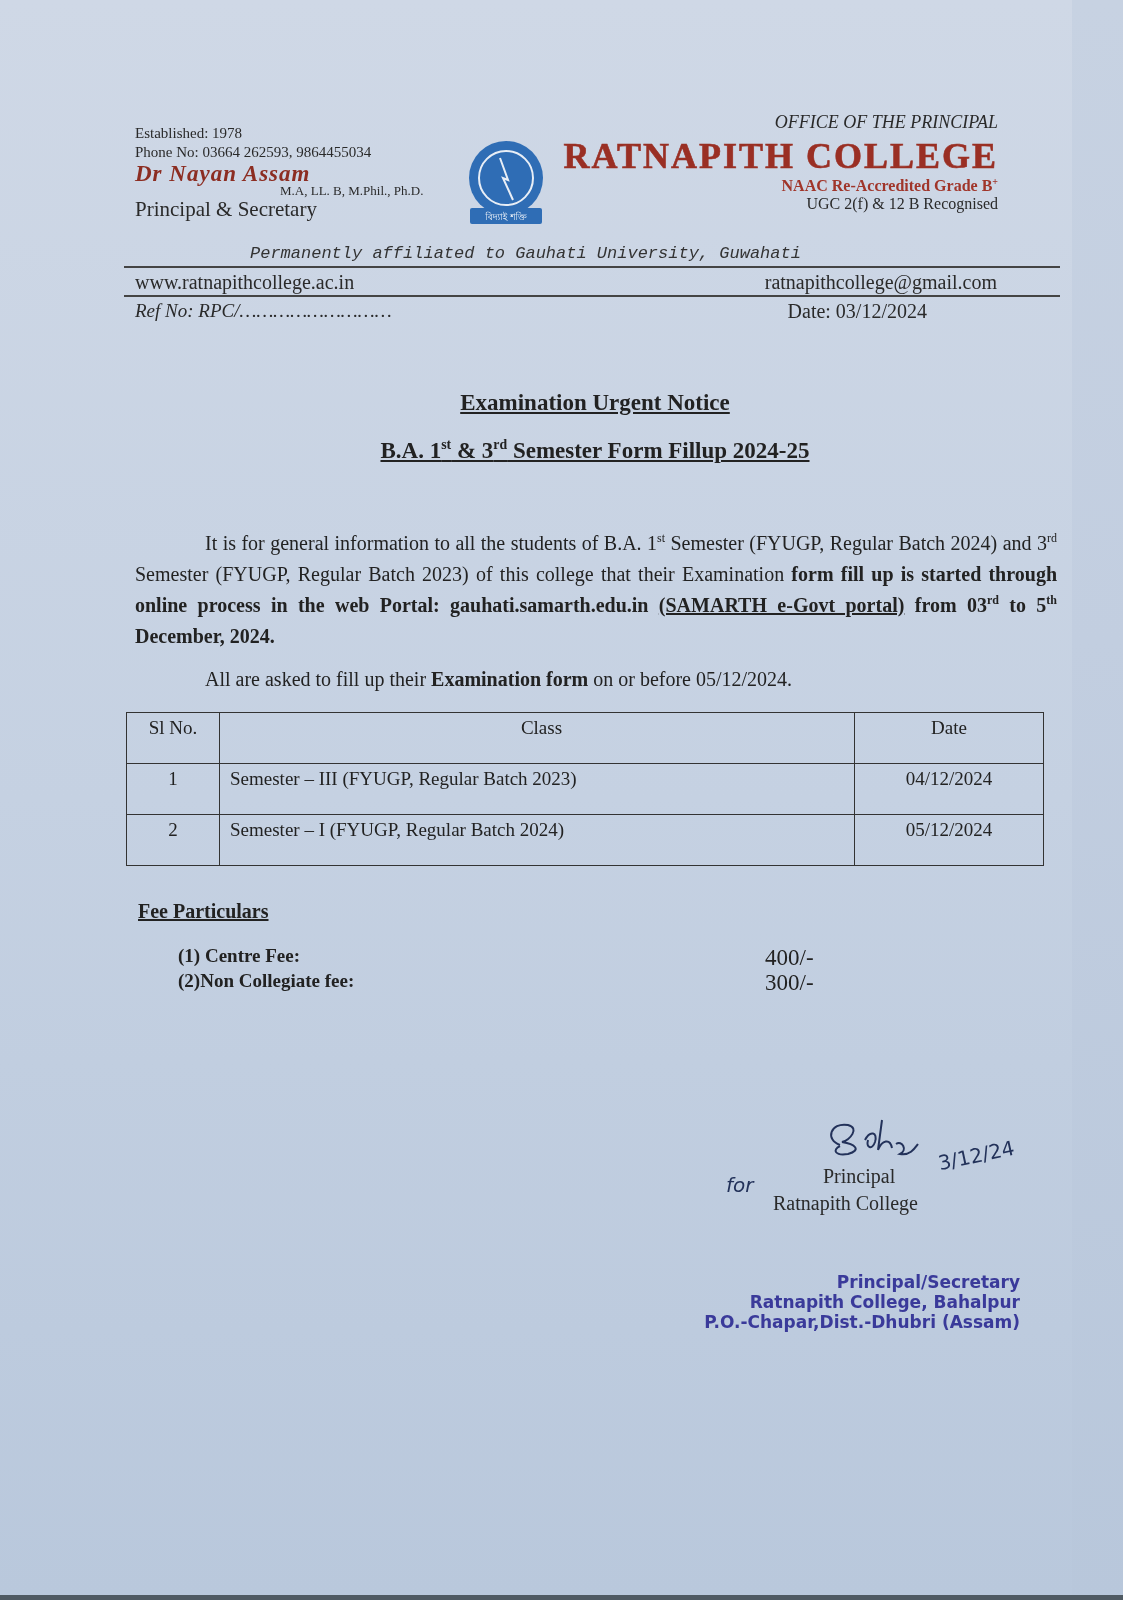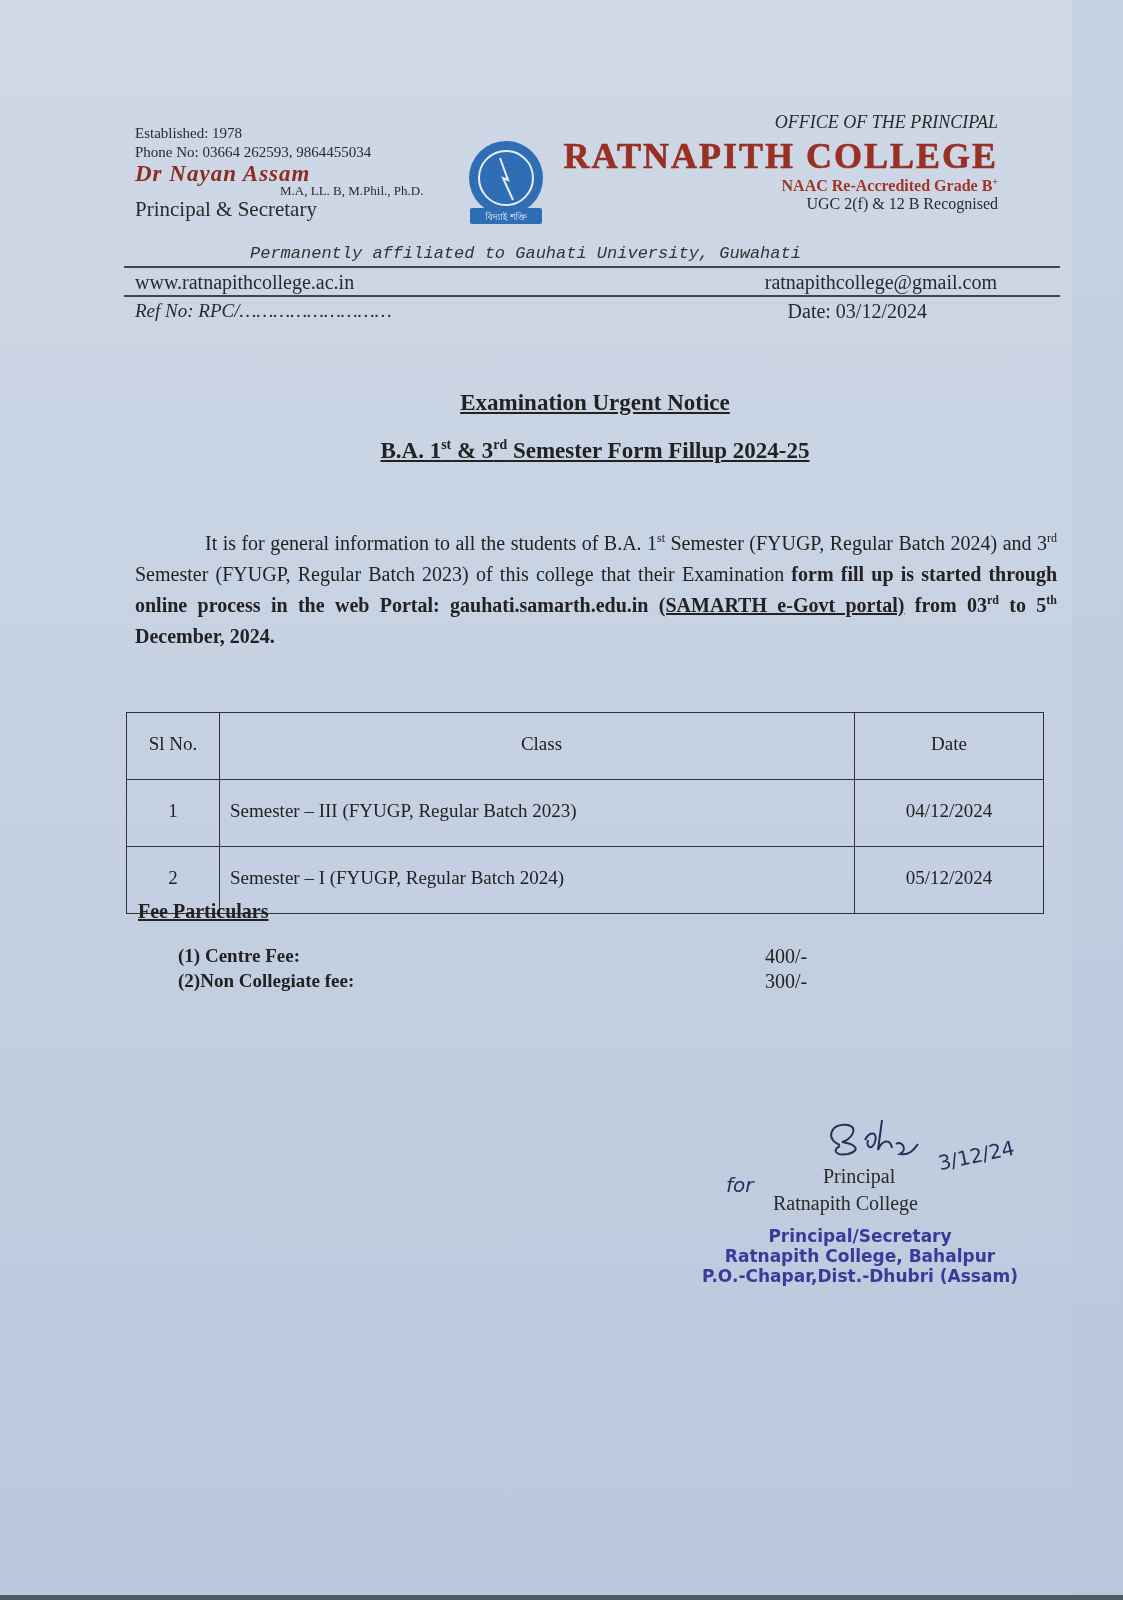--- a/index.html
+++ b/index.html
@@ -40,36 +40,36 @@
 
   .title1 { position: absolute; left: 0; width: 1190px; top: 390px; text-align: center; font-weight: bold; font-size: 23px; text-decoration: underline; }
   .title2 { position: absolute; left: 0; width: 1190px; top: 438px; text-align: center; font-weight: bold; font-size: 23px; text-decoration: underline; }
   sup { font-size: 60%; line-height: 0; }
 
   .para { position: absolute; left: 135px; width: 922px; top: 528px; font-size: 20px; line-height: 31px; text-align: justify; text-indent: 70px; color: #222; }
   .para b { font-weight: bold; }
   .para2 { position: absolute; left: 205px; top: 668px; font-size: 20px; color: #222; }
 
   table.t { position: absolute; left: 126px; top: 712px; width: 918px; border-collapse: collapse; font-size: 19px; color: #222; }
-  table.t td, table.t th { border: 1.5px solid #333; height: 45px; vertical-align: top; padding-top: 20px; font-weight: normal; }
+  table.t td, table.t th { border: 1.5px solid #333; height: 45px; vertical-align: top; padding-top: 4px; font-weight: normal; }
   table.t .c1 { width: 90px; text-align: center; }
   table.t .c2 { text-align: left; padding-left: 10px; }
   table.t .c3 { width: 186px; text-align: center; }
   table.t th.c2 { text-align: center; }
 
   .fee-h { position: absolute; left: 138px; top: 900px; font-size: 20px; font-weight: bold; text-decoration: underline; }
   .fee-row { position: absolute; left: 178px; font-size: 19px; font-weight: bold; }
-  .fee-val { position: absolute; left: 765px; font-size: 20px; }
+  .fee-val { position: absolute; left: 765px; font-size: 23px; }
   .nb { position: absolute; left: 138px; top: 1034px; font-size: 19px; font-weight: bold; }
 
   .sig { position: absolute; left: 820px; top: 1110px; }
   .principal { position: absolute; left: 823px; top: 1165px; font-size: 20px; color: #2a2a2a; }
   .rc { position: absolute; left: 773px; top: 1192px; font-size: 20px; color: #2a2a2a; }
   .for { position: absolute; left: 726px; top: 1173px; }
-  .stamp { position: absolute; left: 700px; top: 1226px; width: 320px; text-align: center; font-family: "DejaVu Sans", sans-serif; color: #3a3a9a; font-size: 17px; line-height: 20px; font-weight: bold; }
+  .stamp { position: absolute; left: 700px; top: 1272px; width: 320px; text-align: right; font-family: "DejaVu Sans", sans-serif; color: #3a3a9a; font-size: 17px; line-height: 20px; font-weight: bold; }
 </style>
 </head>
 <body>
 
 <div class="page">
 
   <div class="hdr-left">
     <div class="line">Established: 1978</div>
     <div class="line">Phone No: 03664 262593, 9864455034</div>
     <div class="name">Dr Nayan Assam</div>
@@ -98,20 +98,21 @@
   <div class="email">ratnapithcollege@gmail.com</div>
   <div class="rule" style="top:295px"></div>
   <div class="ref">Ref No: RPC/………………………</div>
   <div class="date">Date: 03/12/2024</div>
 
   <div class="title1">Examination Urgent Notice</div>
   <div class="title2"><span>B.A. 1</span><sup>st</sup><span> &amp; 3</span><sup>rd</sup><span> Semester Form Fillup 2024-25</span></div>
 
   <div class="para"><span>It is for general information to all the students of B.A. 1</span><sup>st</sup><span> Semester (FYUGP, Regular Batch 2024) and 3</span><sup>rd</sup><span> Semester (FYUGP, Regular Batch 2023) of this college that their Examination </span><b>form fill up is started through online process in the web Portal: gauhati.samarth.edu.in </b><b style="text-decoration:underline">(SAMARTH e-Govt portal)</b><b> from 03</b><b><sup>rd</sup></b><b> to 5</b><b><sup>th</sup></b><b> December, 2024.</b></div>
 
+  <div class="para2"><span>All are asked to fill up their </span><b>Examination form</b><span> on or before 05/12/2024.</span></div>
 
   <table class="t">
     <tbody>
         <tr>
       <th class="c1">Sl No.</th>
       <th class="c2">Class</th>
       <th class="c3">Date</th>
     </tr>
     <tr>
       <td class="c1">1</td>

